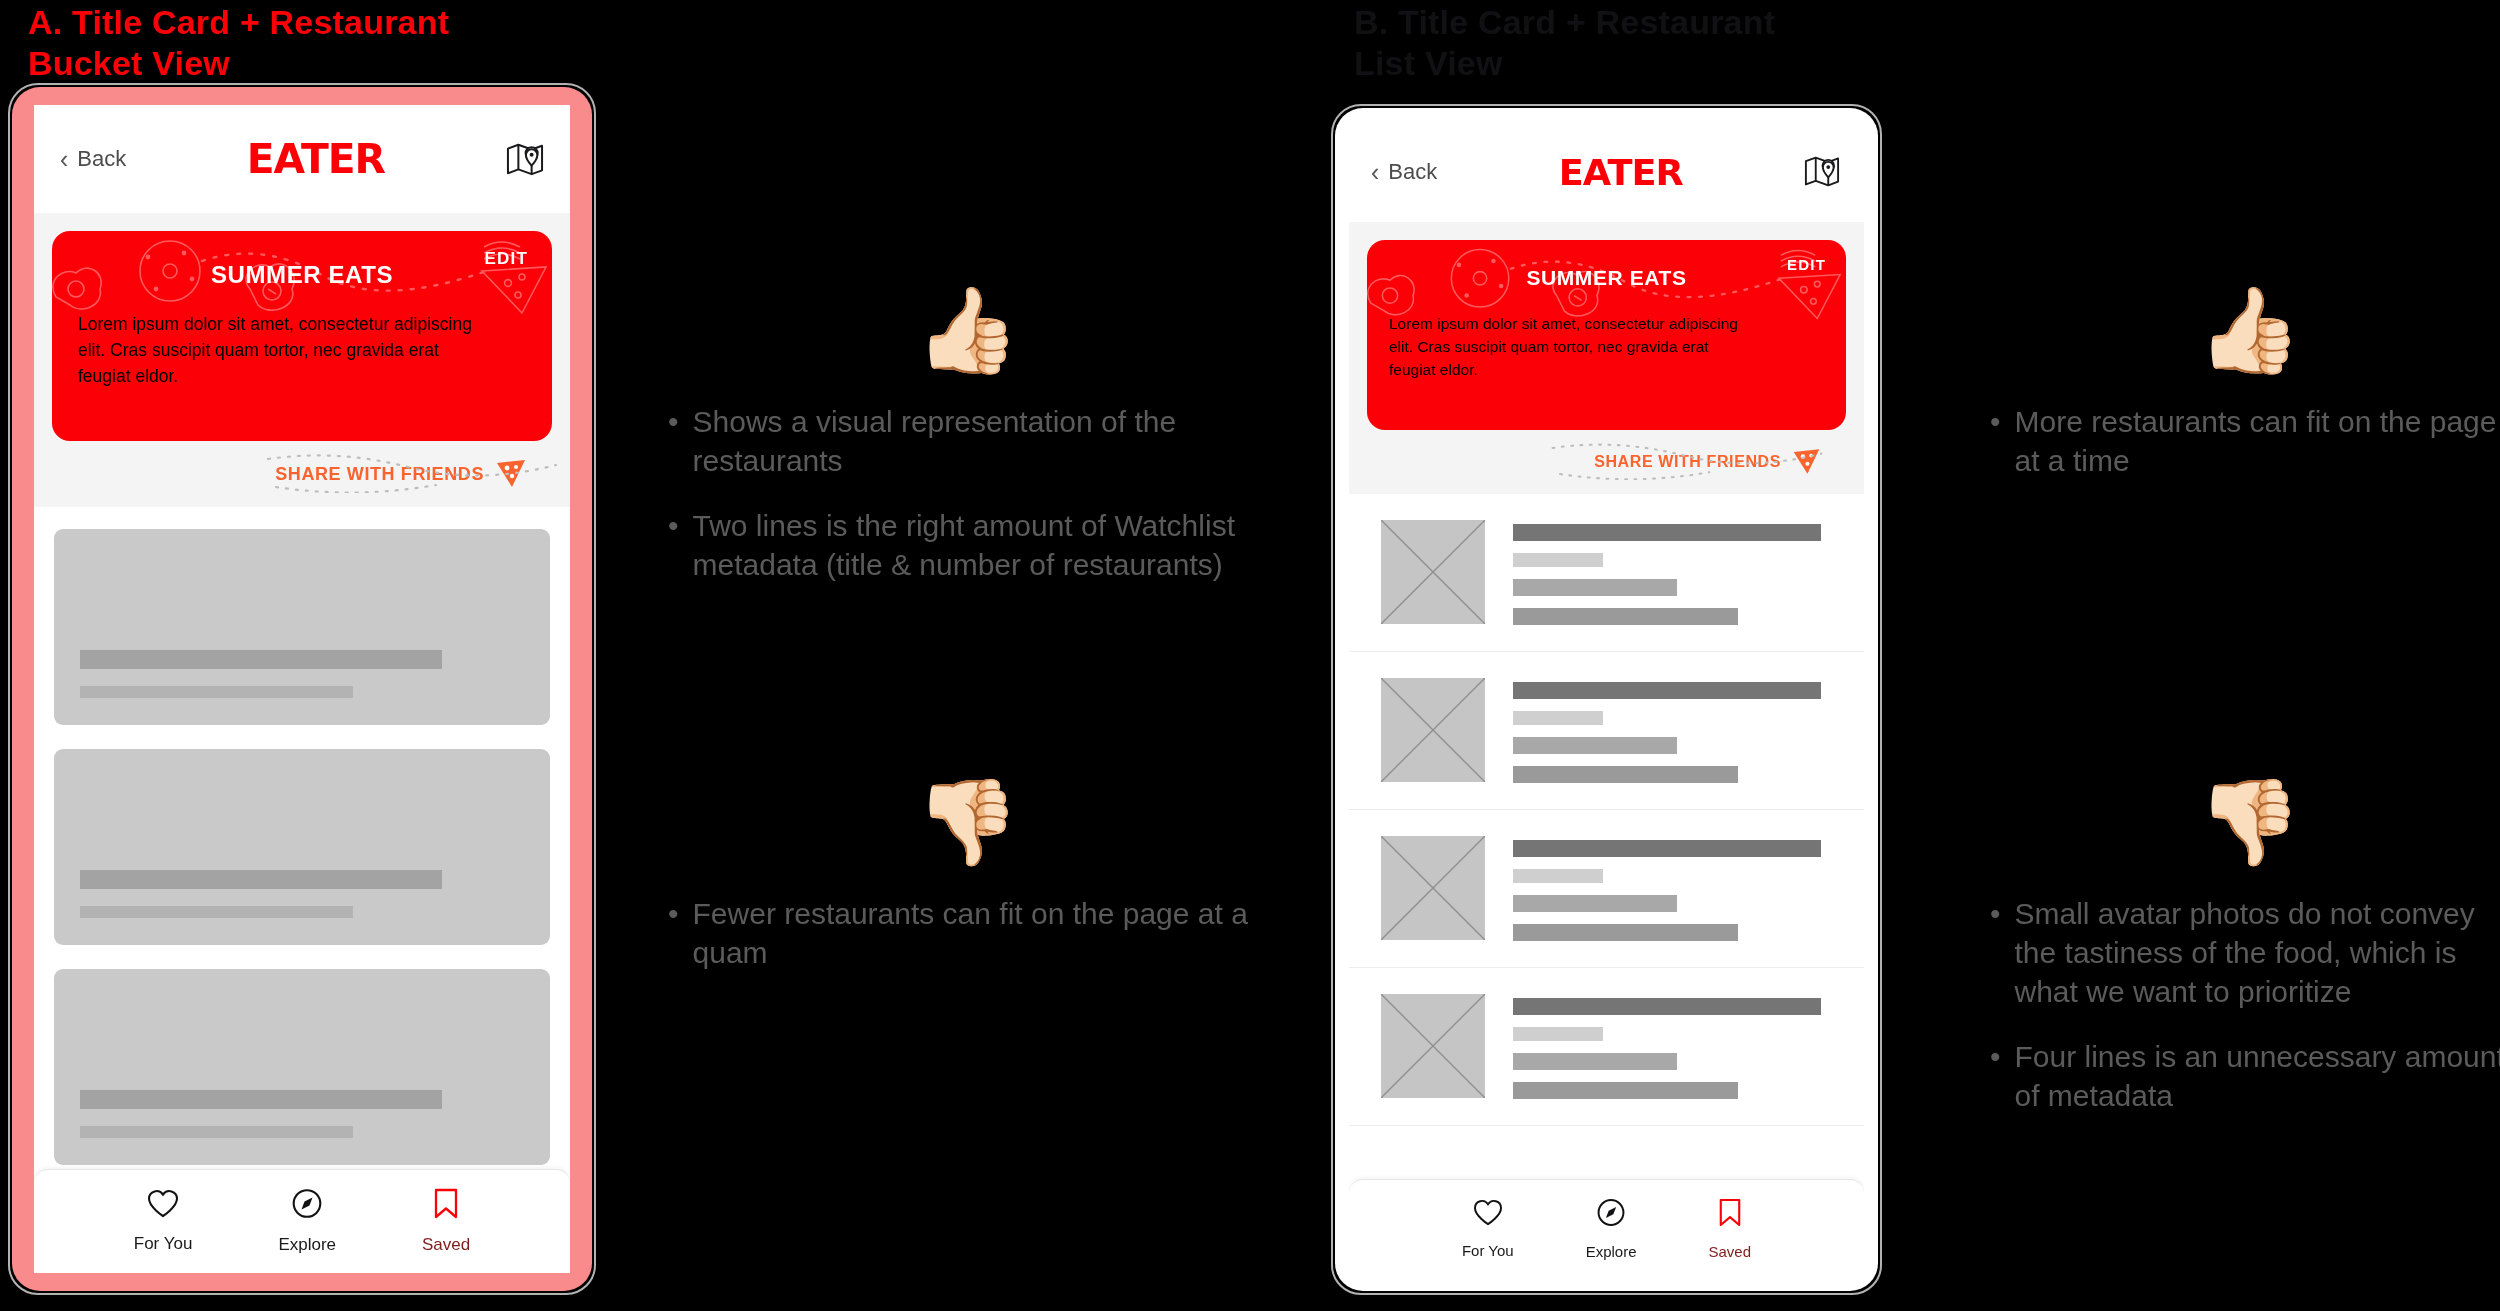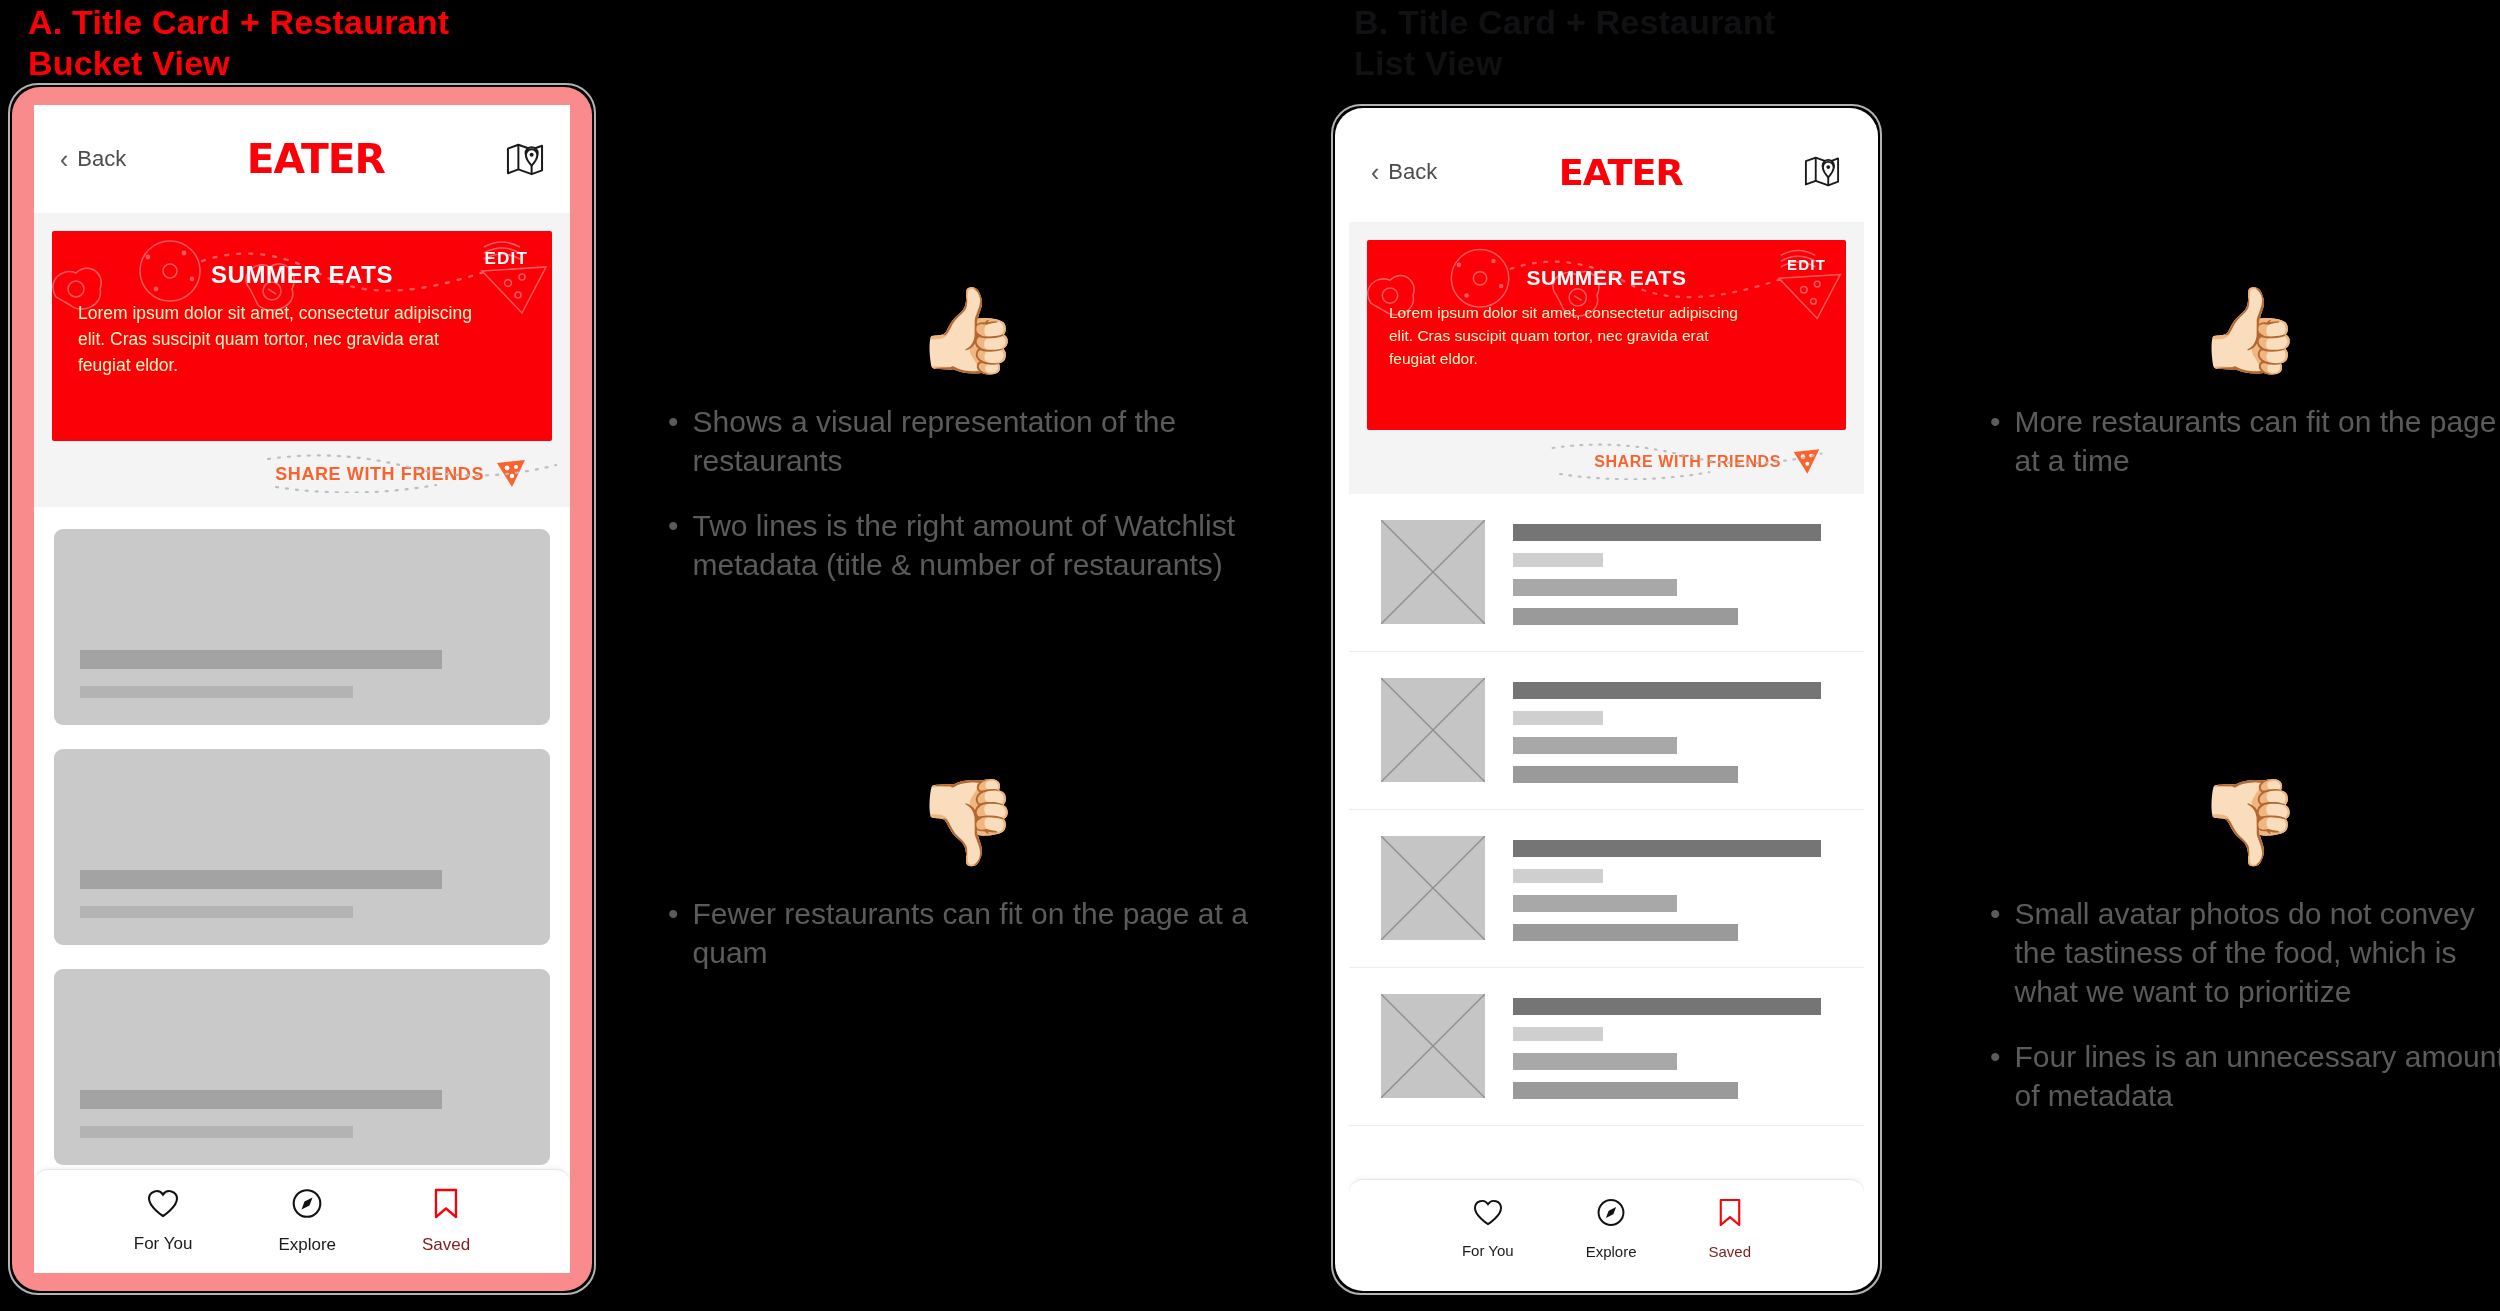--- a/index.html
+++ b/index.html
@@ -69,33 +69,33 @@
     transform: scaleX(1.02);
   }
   .eater-logo.small { font-size: 36px; }
   .map-icon { width: 38px; height: 36px; }
 
   
   .hero-wrap { flex: 0 0 auto; background: #f4f4f4; padding: 18px 18px 0 18px; }
   .hero-card {
     position: relative;
     background: #fb0007;
-    border-radius: 2px;
+    border-radius: 18px;
     height: 210px;
     padding: 30px 26px 0 26px;
     overflow: hidden;
   }
   .hero-card.small { height: 190px; padding: 26px 22px 0 22px; }
   .hero-title {
     color: #fff; font-weight: 800; font-size: 24px; letter-spacing: .6px;
     position: relative; z-index: 3; text-align: center;
   }
   .hero-title.small { font-size: 21px; }
   .hero-body {
-    color: #fef9c3; font-size: 17.5px; line-height: 1.48; margin-top: 12px;
+    color: #000000; font-size: 17.5px; line-height: 1.48; margin-top: 23px;
     max-width: 405px; position: relative; z-index: 3;
   }
   .hero-body.small { font-size: 15.5px; max-width: 368px; }
   .edit-btn {
     position: absolute; right: 24px; top: 18px;
     color: #ffffff; font-weight: 800; font-size: 17px; letter-spacing: 1.2px;
     z-index: 4;
   }
   .edit-btn.small { font-size: 15px; right: 20px; top: 16px; }
   .hero-doodle { position: absolute; inset: 0; z-index: 1; pointer-events: none; }

